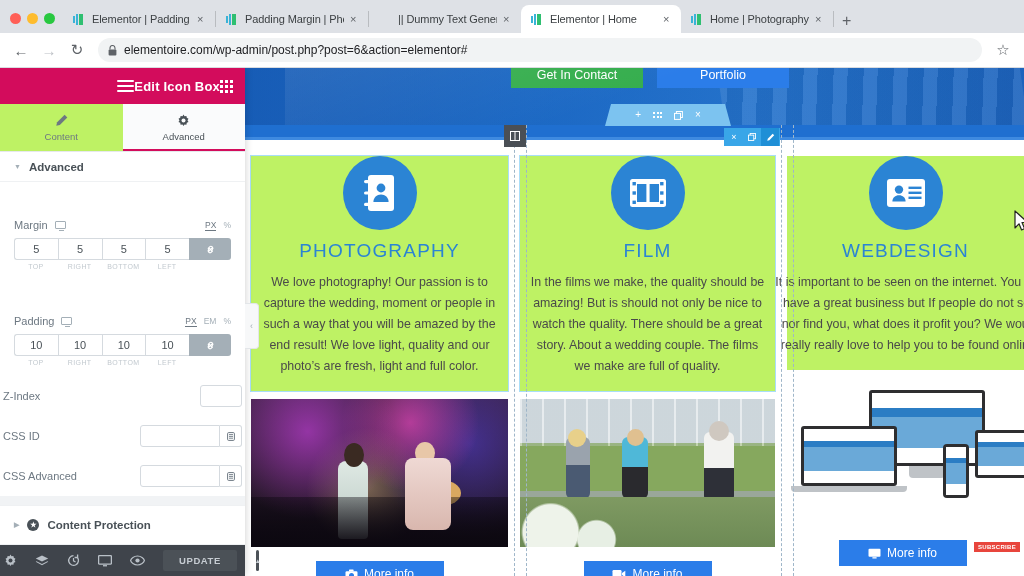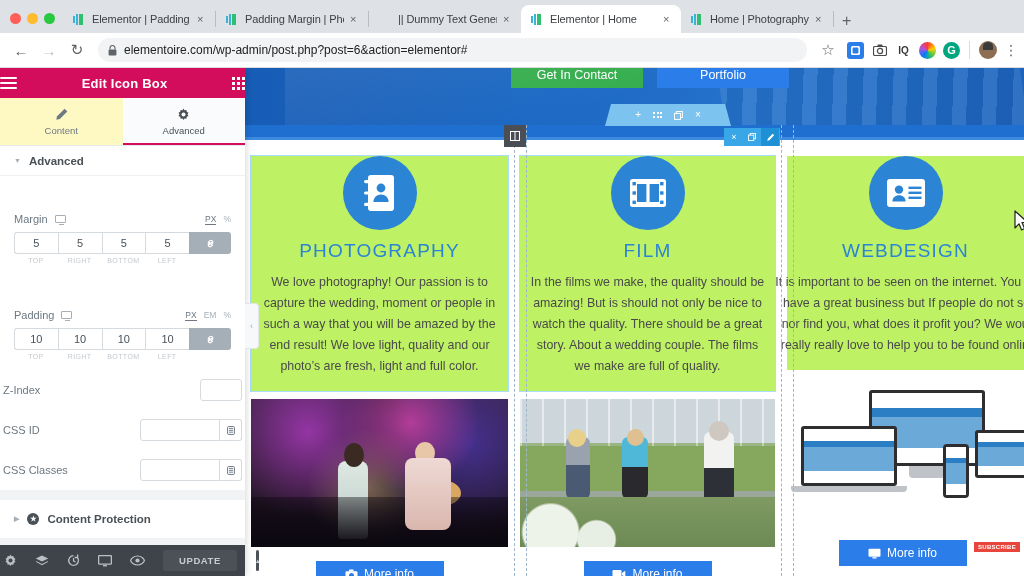--- a/index.html
+++ b/index.html
@@ -74,30 +74,30 @@
   
   .viewport { position:absolute; top:68px; left:0; width:1024px; height:508px; overflow:hidden; }
 
   
   .panel {
     position:absolute; left:0; top:0; width:245px; height:508px;
     background:#fff; z-index:50; display:flex; flex-direction:column;
     box-shadow:0 0 8px rgba(0,0,0,.2);
   }
   .panel-header {
-    height:30px; background:#d30c5c; color:#fff; display:flex; align-items:center;
-    justify-content:space-between; padding:0 0;
+    height:36px; background:#d30c5c; color:#fff; display:flex; align-items:center;
+    justify-content:flex-end; padding:0 12px;
   }
   .hamburger { display:flex;flex-direction:column;gap:3px;width:17px; }
   .hamburger span { display:block;height:2px;background:#fff;border-radius:1px; }
   .panel-title { font-size:13px; font-weight:bold; letter-spacing:.2px; }
   .grid-icon { display:grid; grid-template-columns:repeat(3,3px); gap:2px; }
   .grid-icon i { width:3px;height:3px;background:#fff;display:block; }
 
-  .tabs-row { height:48px; display:flex; background:#fef9c3; border-bottom:1px solid #e6e9ec; }
+  .tabs-row { height:48px; display:flex; background:#bef264; border-bottom:1px solid #e6e9ec; }
   .ptab { flex:1; display:flex;flex-direction:column;align-items:center;justify-content:center;
           gap:4px; color:#6d7882; font-size:9.5px; position:relative; }
   .ptab.active { color:#495157; background:#fafbfc; }
   .ptab.active:after { content:''; position:absolute; bottom:0; left:0; right:0; height:2px; background:#d30c5c; }
   .ptab .ico { font-size:12px; line-height:1; }
 
   .panel-body { flex:1; overflow:hidden; background:#fff; }
   .sec-head {
     height:30px; display:flex; align-items:center; gap:8px; padding:0 14px;
     background:#fff; border-bottom:1px solid #eff1f3; font-size:11.5px; font-weight:bold; color:#495157;
@@ -368,41 +368,20 @@
     <div class="urlbox">
       <span class="lock">
         <svg width="9" height="11" viewBox="0 0 9 11">
             <path d="M2 4.5V3a2.5 2.5 0 015 0v1.5" fill="none" stroke="#5f6368" stroke-width="1.1"></path>
             <rect x="0.6" y="4.4" width="7.8" height="6" rx="1" fill="#5f6368"></rect>
           </svg>
       </span>
       <span class="urltext">elementoire.com/wp-admin/post.php?post=6&amp;action=elementor#</span>
     </div>
     <div class="navbtn">☆</div>
-    <div class="ext-icons">
-      <span class="ext blue">
-        <svg width="11" height="11" viewBox="0 0 11 11">
-            <rect x="1" y="1" width="9" height="9" rx="1.5" fill="#fff"></rect>
-            <rect x="2.6" y="2.6" width="5.8" height="5.8" rx="1" fill="#2b7de9"></rect>
-          </svg>
-      </span>
-      <span class="ext">
-        <svg width="14" height="12" viewBox="0 0 14 12">
-            <rect x="0.5" y="2.5" width="13" height="9" rx="1.5" fill="none" stroke="#4a4a4a" stroke-width="1.2"></rect>
-            <circle cx="7" cy="7" r="2.6" fill="none" stroke="#4a4a4a" stroke-width="1.2"></circle>
-            <rect x="4.5" y="0.6" width="5" height="2" rx="0.6" fill="#4a4a4a"></rect>
-          </svg>
-      </span>
-      <span class="ext iq">IQ</span>
-      <span class="ext flower"></span>
-      <span class="ext gram">G</span>
-      <span class="divline"></span>
-      <span class="avatar-img"></span>
-      <span class="kebab">⋮</span>
-    </div>
   </div>
 
   <div class="viewport">
 
     <div class="preview">
 
       <div class="hero">
         <div class="hero-btn btn-green">Get In Contact</div>
         <div class="hero-btn btn-blue">Portfolio</div>
       </div>
@@ -719,21 +698,21 @@
                   <rect x="0.6" y="0.6" width="6.8" height="7.8" rx="1" fill="none" stroke="#6d7882" stroke-width="1"></rect>
                   <line x1="2" y1="2.6" x2="6" y2="2.6" stroke="#6d7882" stroke-width="0.9"></line>
                   <line x1="2" y1="4.4" x2="6" y2="4.4" stroke="#6d7882" stroke-width="0.9"></line>
                   <line x1="2" y1="6.2" x2="6" y2="6.2" stroke="#6d7882" stroke-width="0.9"></line>
                 </svg>
             </span>
           </span>
         </div>
 
         <div class="row-ctrl">
-          <span class="rl">CSS Classes</span>
+          <span class="rl">CSS Advanced</span>
           <span class="inp-grp">
             <input value="" style="">
             <span class="adorn">
               <svg width="8" height="9" viewBox="0 0 8 9">
                   <rect x="0.6" y="0.6" width="6.8" height="7.8" rx="1" fill="none" stroke="#6d7882" stroke-width="1"></rect>
                   <line x1="2" y1="2.6" x2="6" y2="2.6" stroke="#6d7882" stroke-width="0.9"></line>
                   <line x1="2" y1="4.4" x2="6" y2="4.4" stroke="#6d7882" stroke-width="0.9"></line>
                   <line x1="2" y1="6.2" x2="6" y2="6.2" stroke="#6d7882" stroke-width="0.9"></line>
                 </svg>
             </span>

